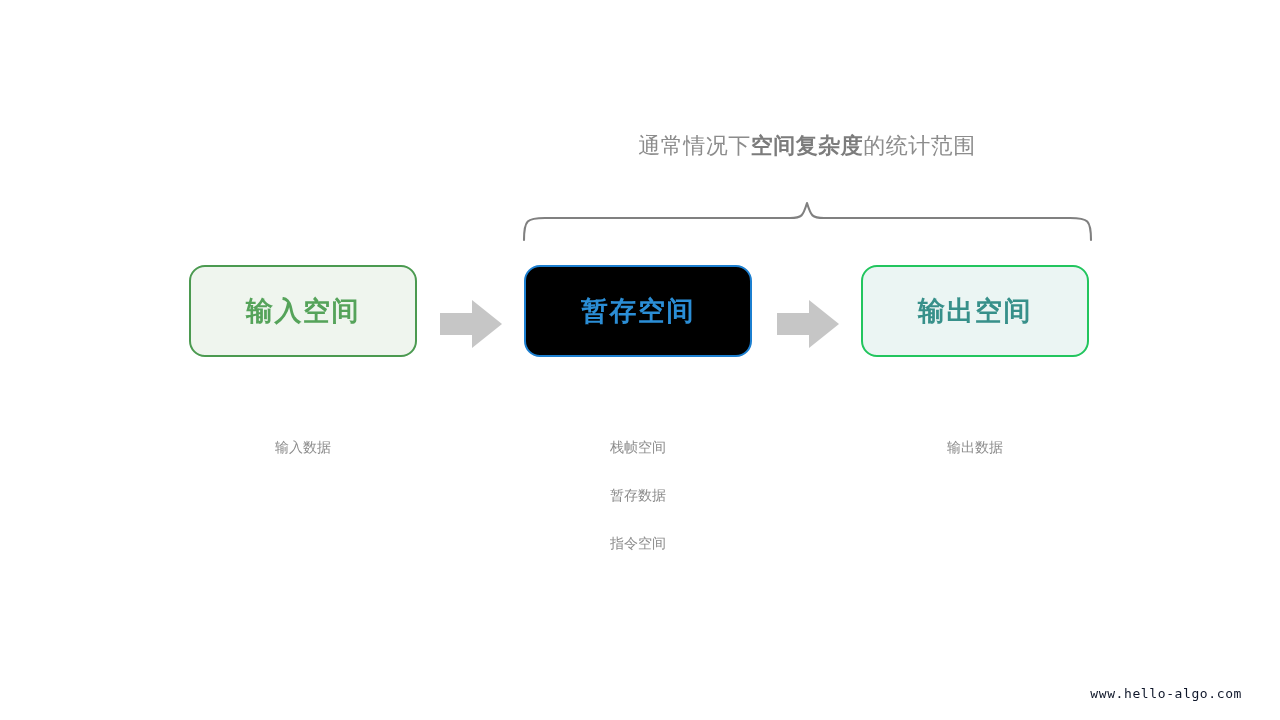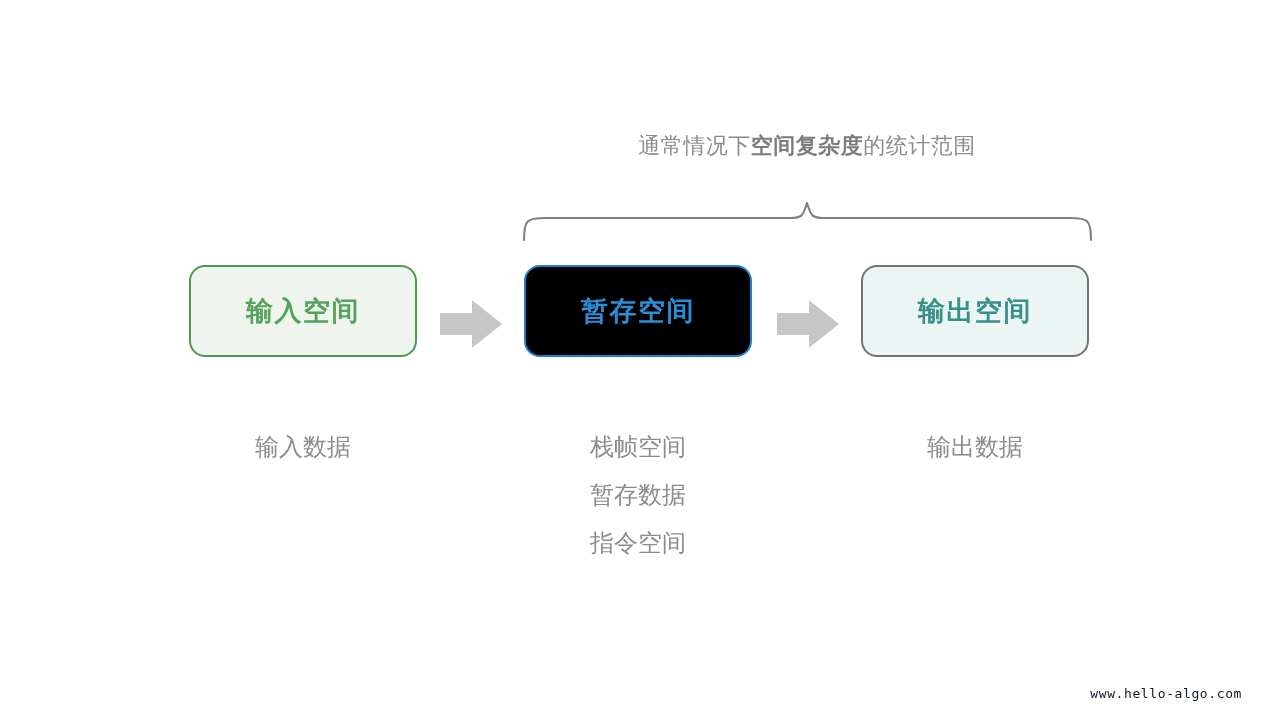--- a/index.html
+++ b/index.html
@@ -85,21 +85,21 @@
   .box-temp {
     left: 524px;
     background: #000000;
     border: 2px solid #1c7fd0;
   }
   .box-temp .box-label { color: #2b8ed6; }
 
   .box-output {
     left: 861px;
     background: #ebf5f3;
-    border: 2px solid #737373;
+    border: 2px solid #22c55e;
   }
   .box-output .box-label { color: #37908a; }
 
   
   .arrow {
     position: absolute;
     top: 298px;
     width: 62px;
     height: 52px;
   }
@@ -111,21 +111,21 @@
     position: absolute;
     top: 423px;
     width: 228px;
     text-align: center;
   }
   .caption-input  { left: 189px; }
   .caption-temp   { left: 524px; }
   .caption-output { left: 861px; }
 
   .caption-line {
-    font-size: 24px;
+    font-size: 14px;
     color: #8c8c8c;
     line-height: 48px;
     white-space: nowrap;
   }
 
   
   .watermark {
     position: absolute;
     right: 38px;
     bottom: 19px;

